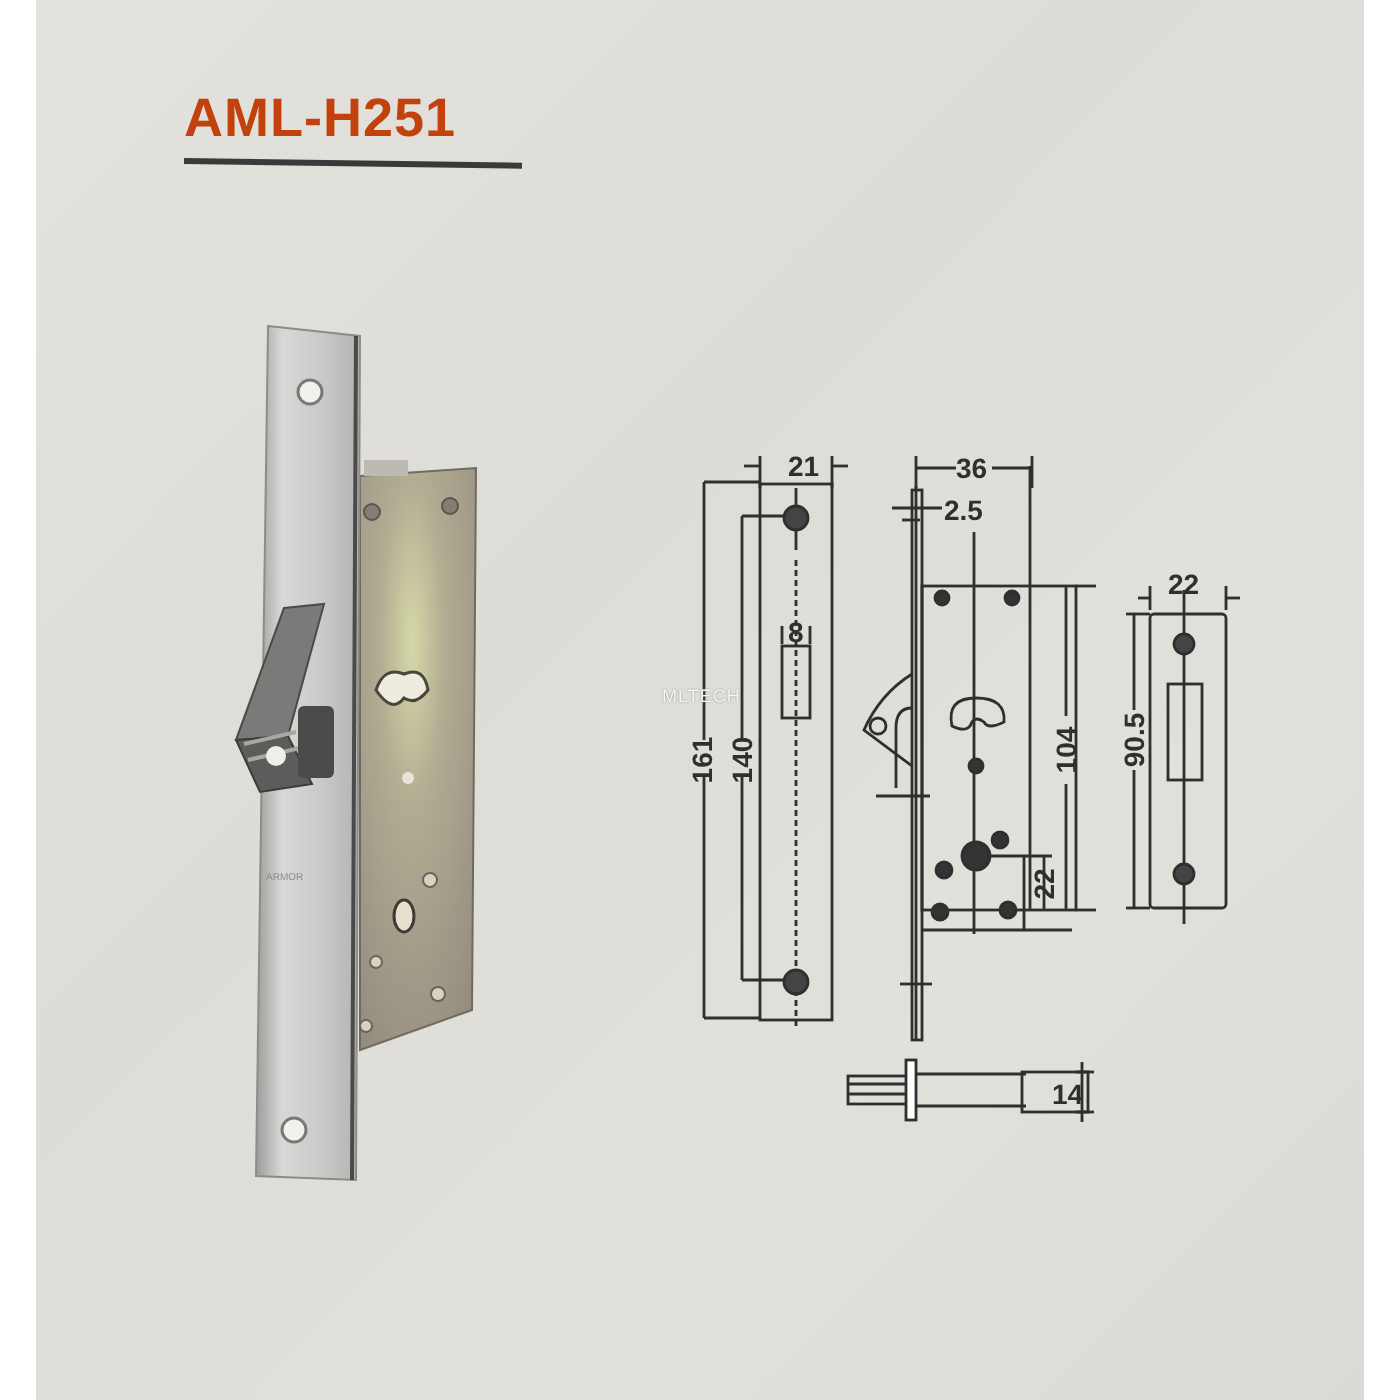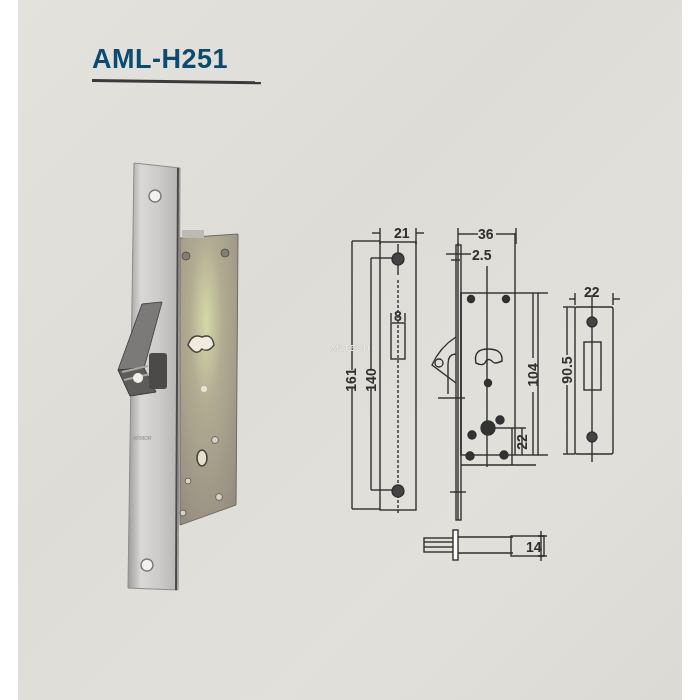--- a/index.html
+++ b/index.html
@@ -8,21 +8,21 @@
       background: #ffffff;
       font-family: "Liberation Sans", sans-serif;
     }
     .sheet {
       position: absolute; left: 18px; top: 0; width: 664px; height: 700px;
       background: linear-gradient(135deg, #e4e2dd 0%, #dedcd6 40%, #e2e0db 70%, #dcdad4 100%);
     }
     .title {
       position: absolute; left: 92px; top: 44px;
       font-family: "Liberation Sans", sans-serif;
-      font-weight: bold; font-size: 27px; color: #0c4a6e;
+      font-weight: bold; font-size: 27px; color: #c2410c;
       letter-spacing: 0.5px;
     }
     .title-underline {
       position: absolute; left: 92px; top: 79px; width: 169px; height: 3px;
       background: #3a3a3a; transform: rotate(0.8deg); transform-origin: left center;
     }
     .photo { position: absolute; left: 0; top: 0; width: 700px; height: 700px; }
     .drawings { position: absolute; left: 0; top: 0; width: 700px; height: 700px; }
     .dim-text {
       font-family: "Liberation Sans", sans-serif; font-size: 14px; fill: #2f2f2f;

